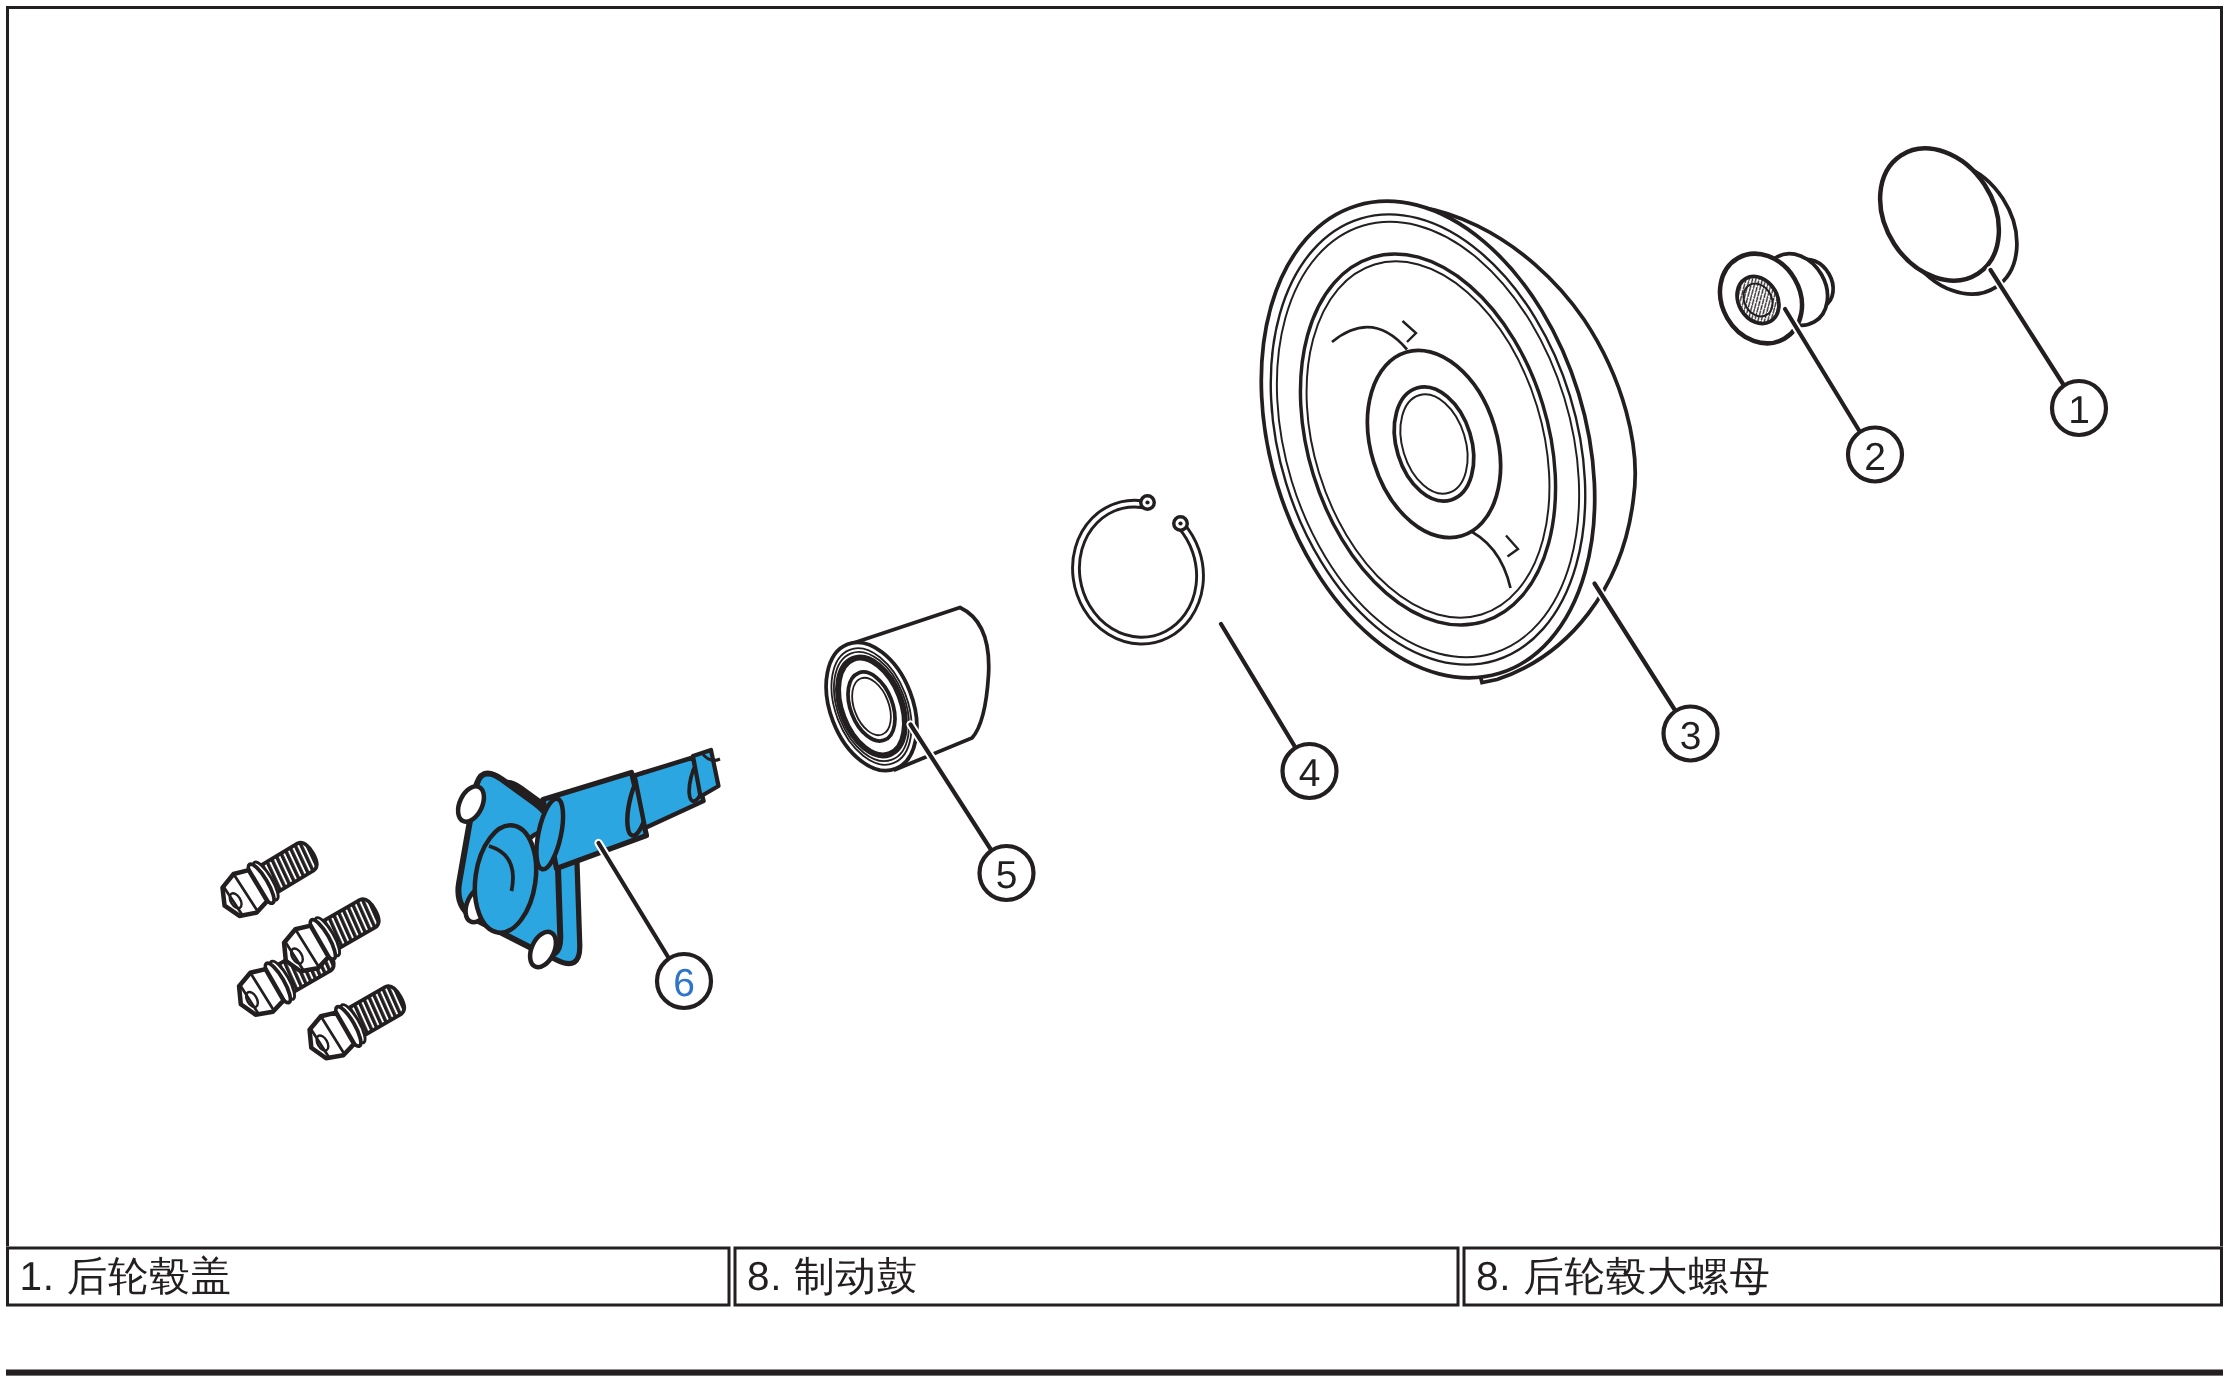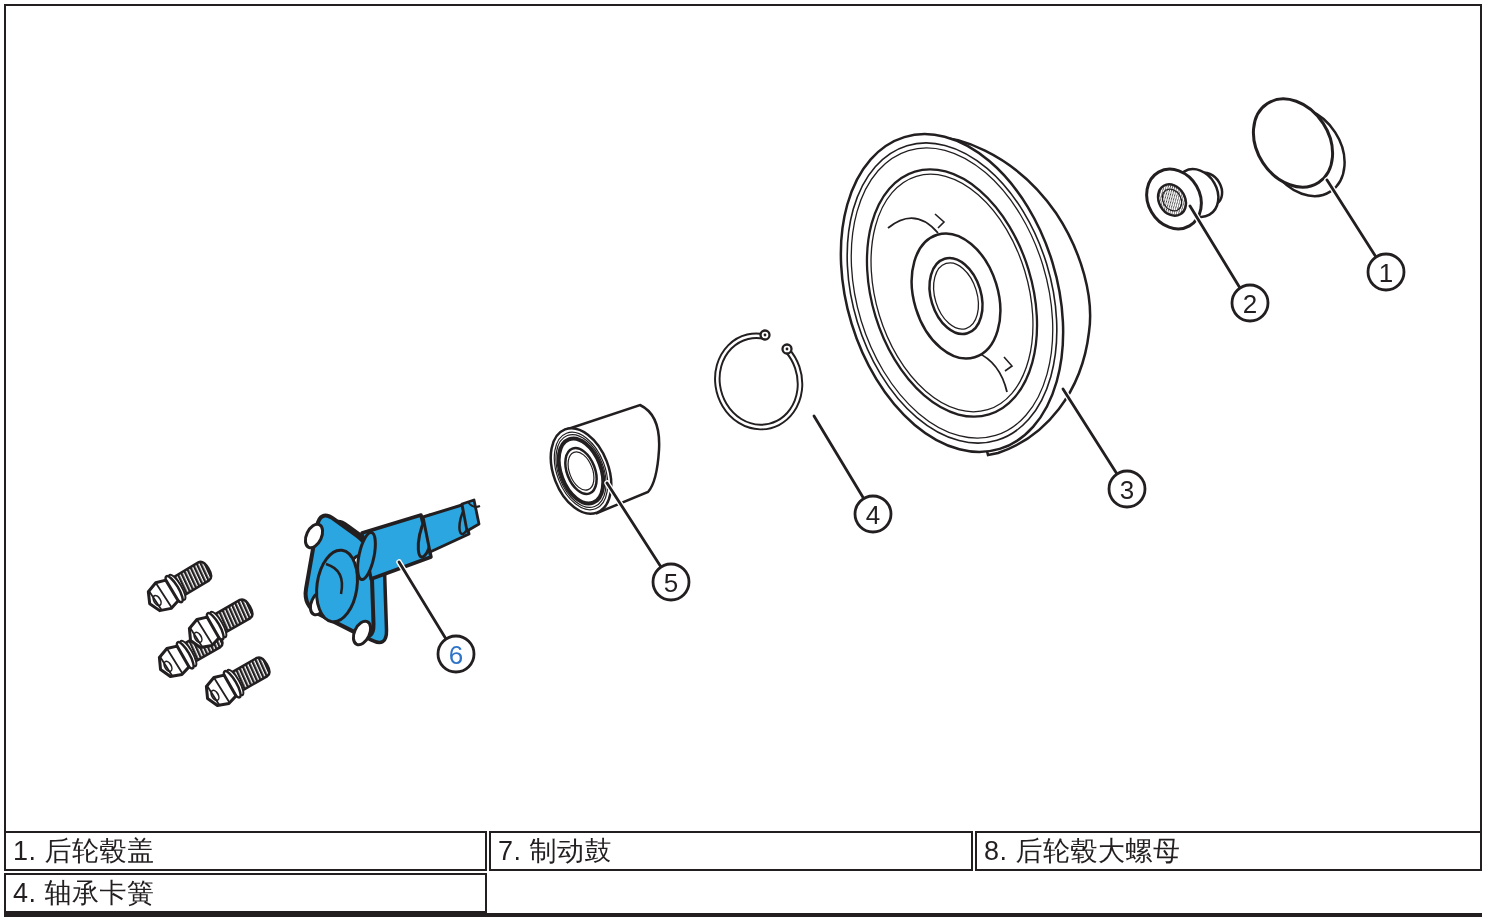--- a/index.html
+++ b/index.html
@@ -164,17 +164,16 @@
       </g>
       <g>
         <circle cx="456" cy="654" r="18" fill="#fff" stroke="#231f20" stroke-width="2.8"></circle>
         <text x="456" y="655" dominant-baseline="central" fill="#2E74C8">6</text>
       </g>
     </g>
   </svg>
 
   <div class="parts-table">
     <div class="cell">1. 后轮毂盖</div>
-    <div class="cell">7. 制动鼓</div>
+    <div class="cell">8. 制动鼓</div>
     <div class="cell">8. 后轮毂大螺母</div>
-    <div class="cell">4. 轴承卡簧</div>
   </div>
 </div>
 
 </body></html>

